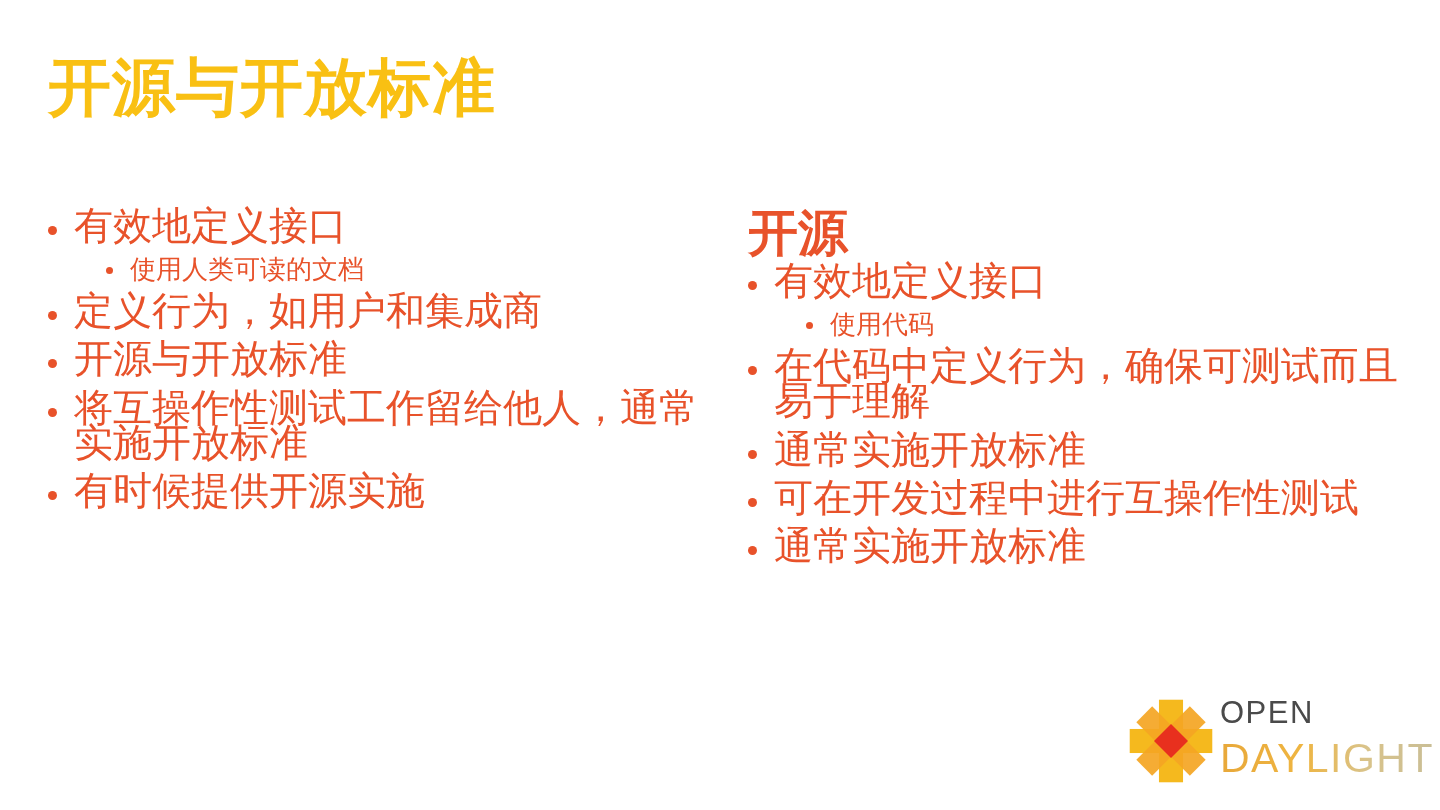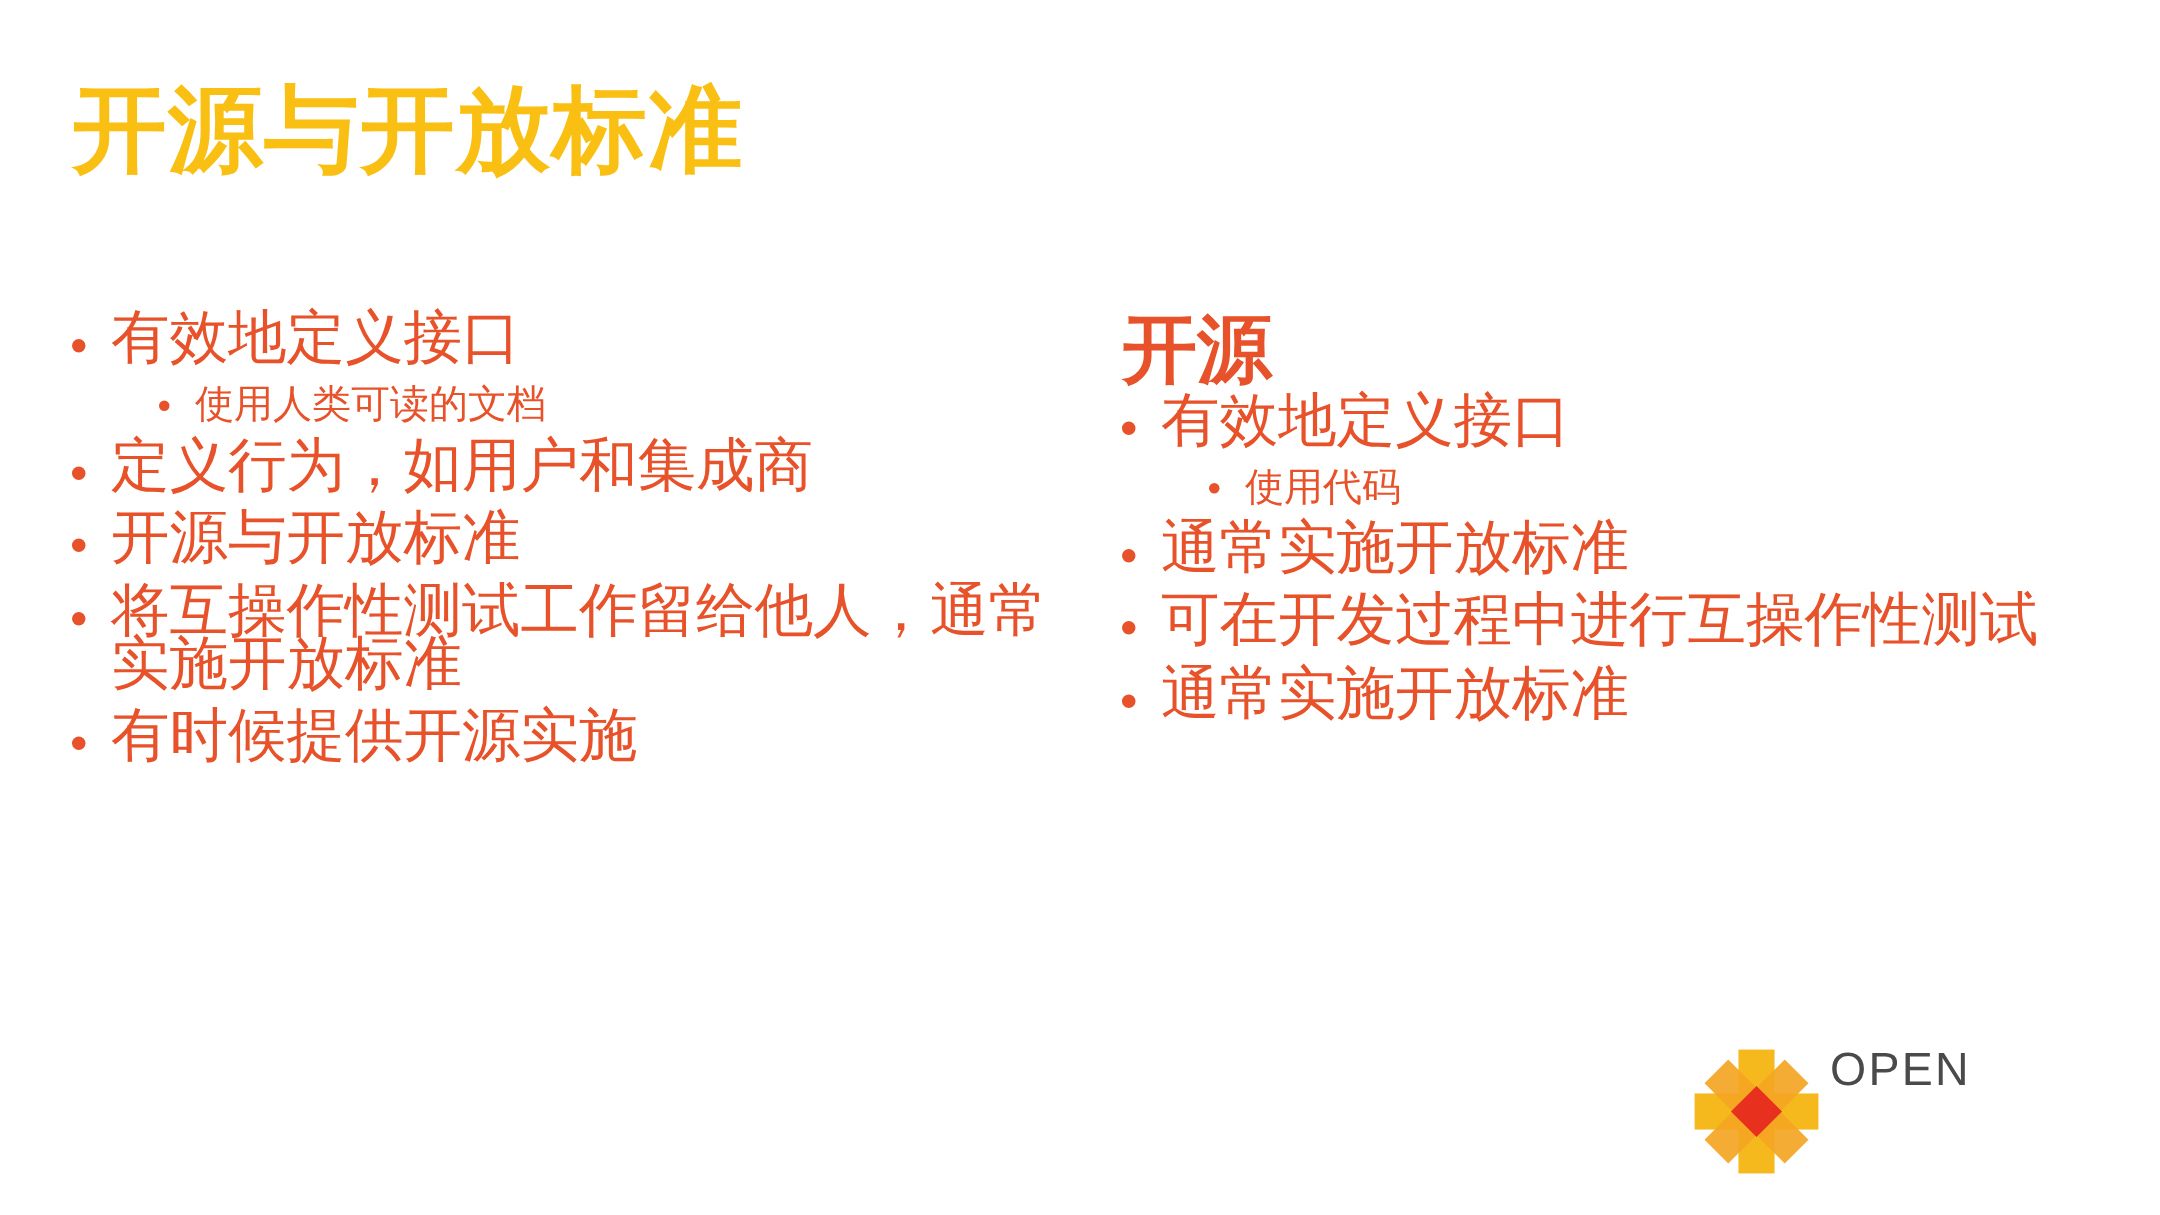--- a/index.html
+++ b/index.html
@@ -207,20 +207,24 @@
           <span class="txt">有效地定义接口</span>
         </li>
         <ul class="subbullets">
           <li class="subbullet">
             <span class="dot"></span>
             <span class="txt">使用代码</span>
           </li>
         </ul>
         <li class="bullet">
           <span class="dot"></span>
+          <span class="txt">在代码中定义行为，确保可测试而且易于理解</span>
+        </li>
+        <li class="bullet">
+          <span class="dot"></span>
           <span class="txt">通常实施开放标准</span>
         </li>
         <li class="bullet">
           <span class="dot"></span>
           <span class="txt">可在开发过程中进行互操作性测试</span>
         </li>
         <li class="bullet">
           <span class="dot"></span>
           <span class="txt">通常实施开放标准</span>
         </li>
@@ -241,16 +245,17 @@
         <g fill="#F5A623" transform="rotate(45 50 50)" opacity="0.92">
           <rect x="37" y="6" width="26" height="88"></rect>
           <rect x="6" y="37" width="88" height="26"></rect>
         </g>
 
         <rect x="36" y="36" width="28" height="28" fill="#E8301E" transform="rotate(45 50 50)"></rect>
       </svg>
     </span>
     <span class="logo-wordmark">
       <span class="word-open">OPEN</span>
+      <span class="word-daylight">DAYLIGHT</span>
     </span>
   </div>
 
 </div>
 
 </body></html>

